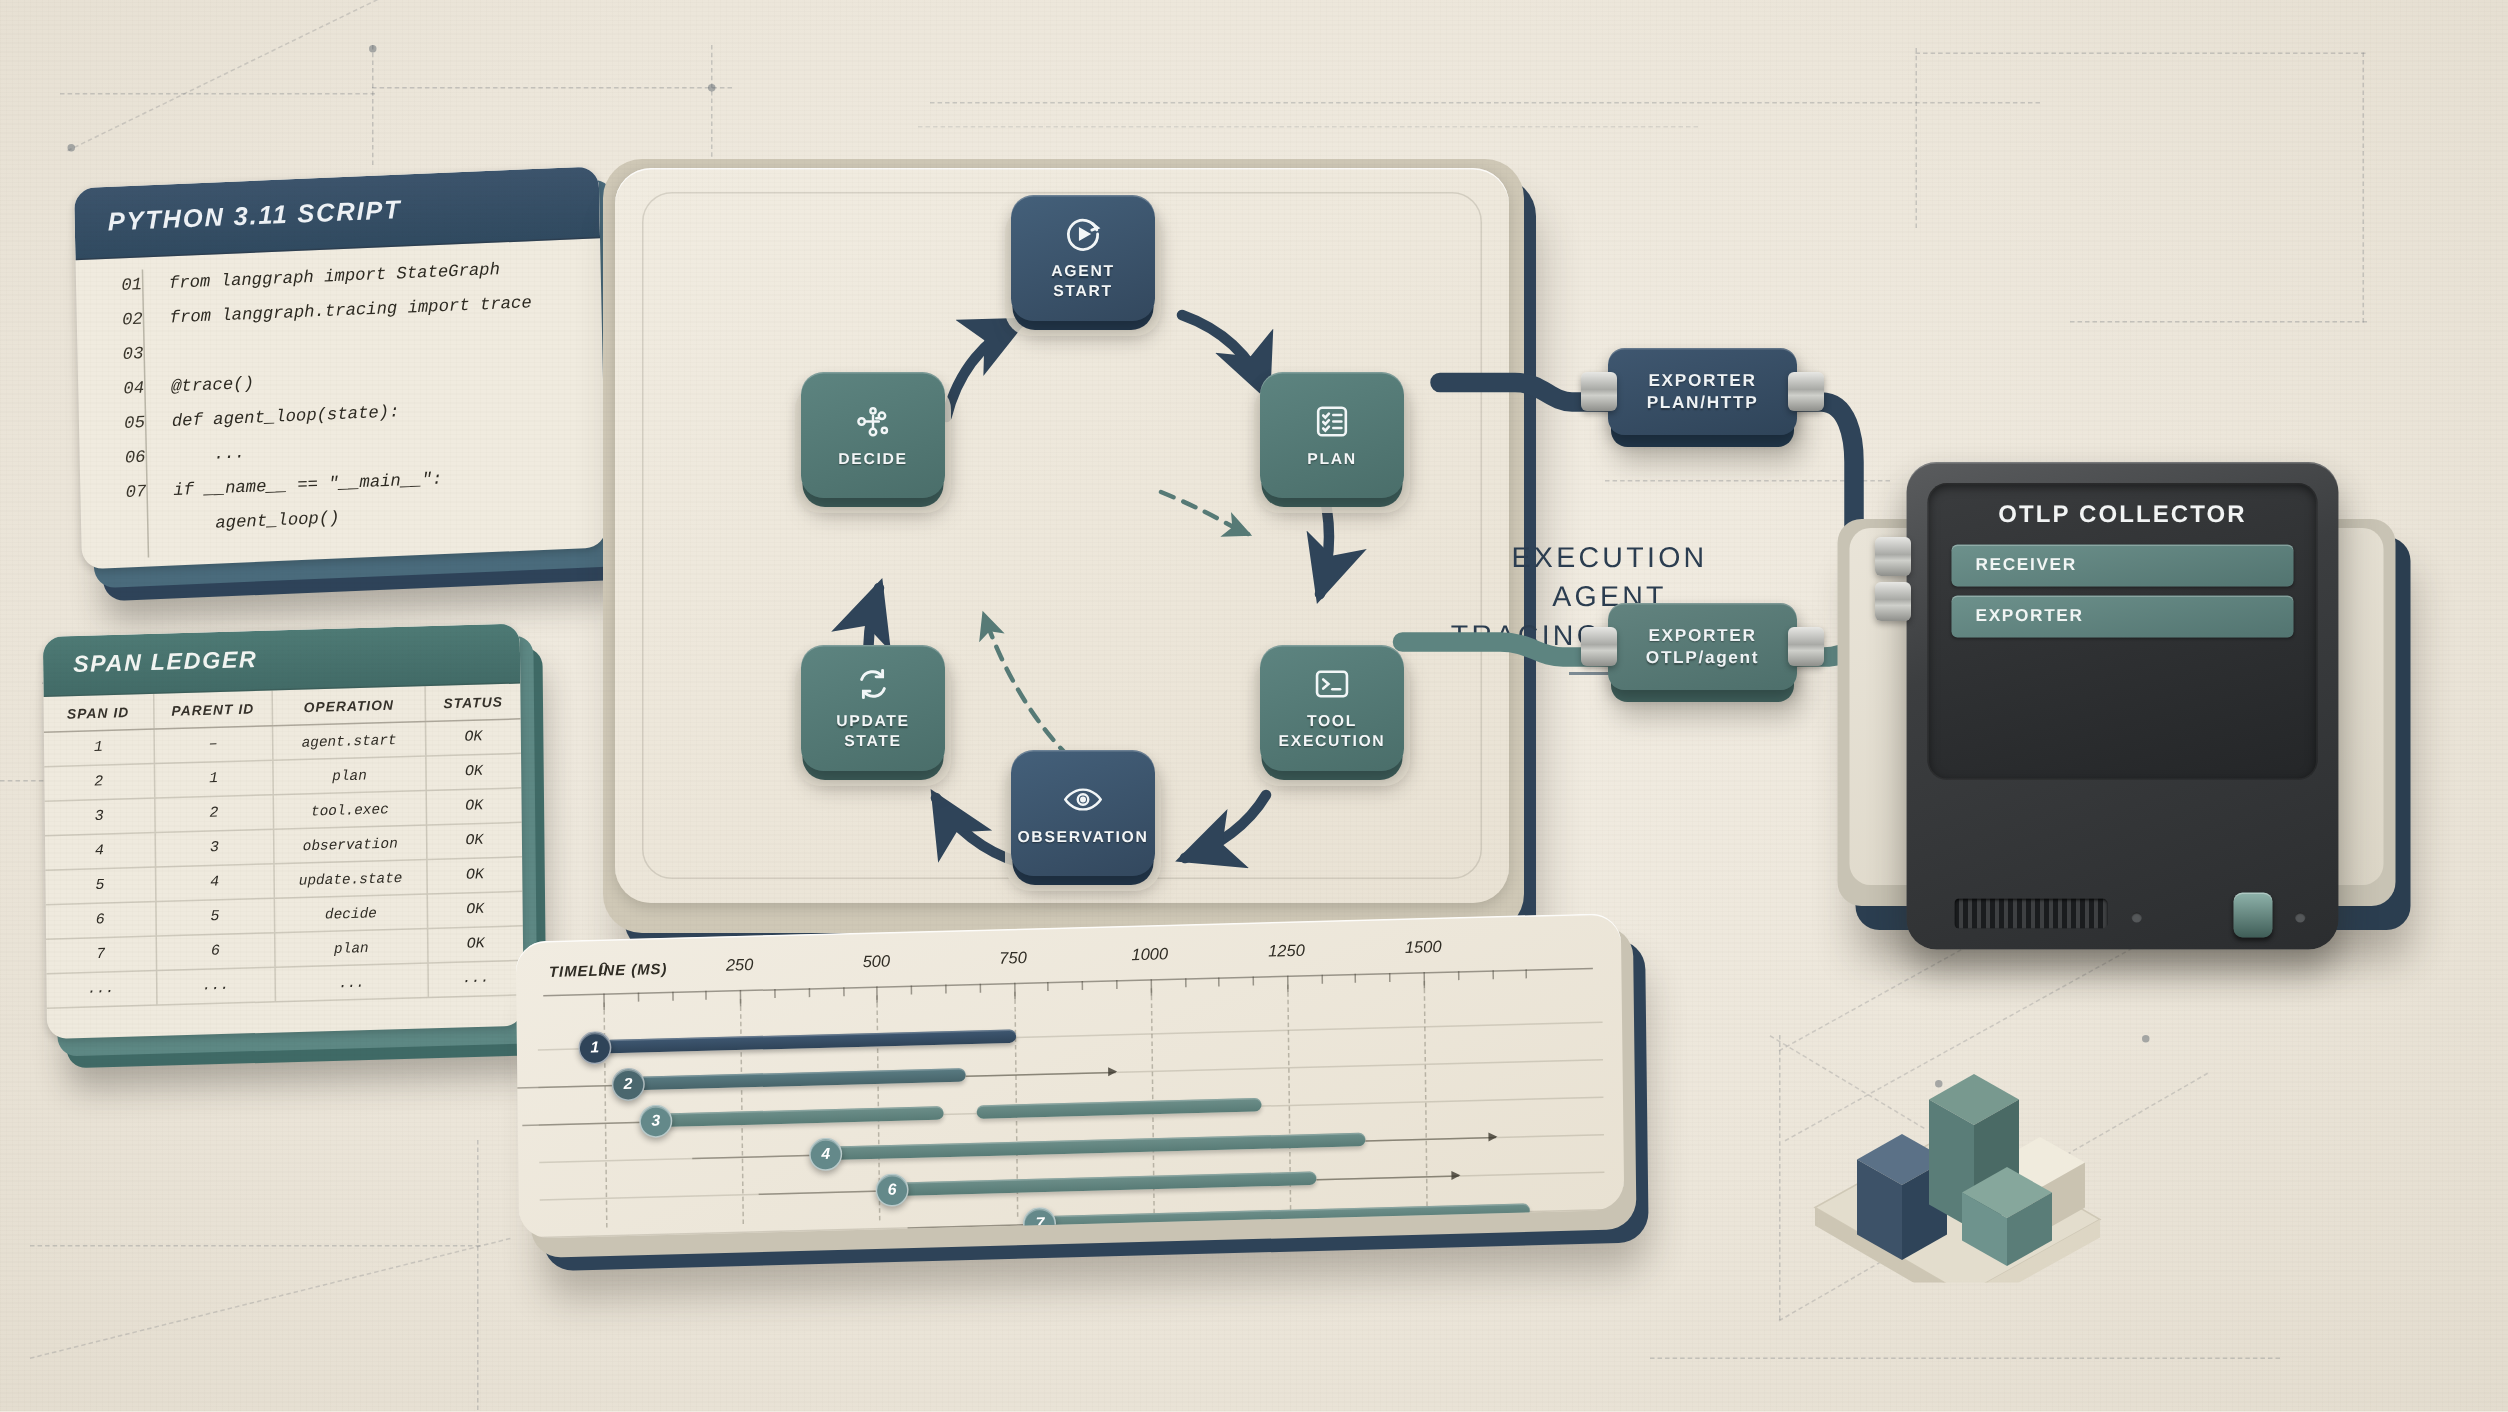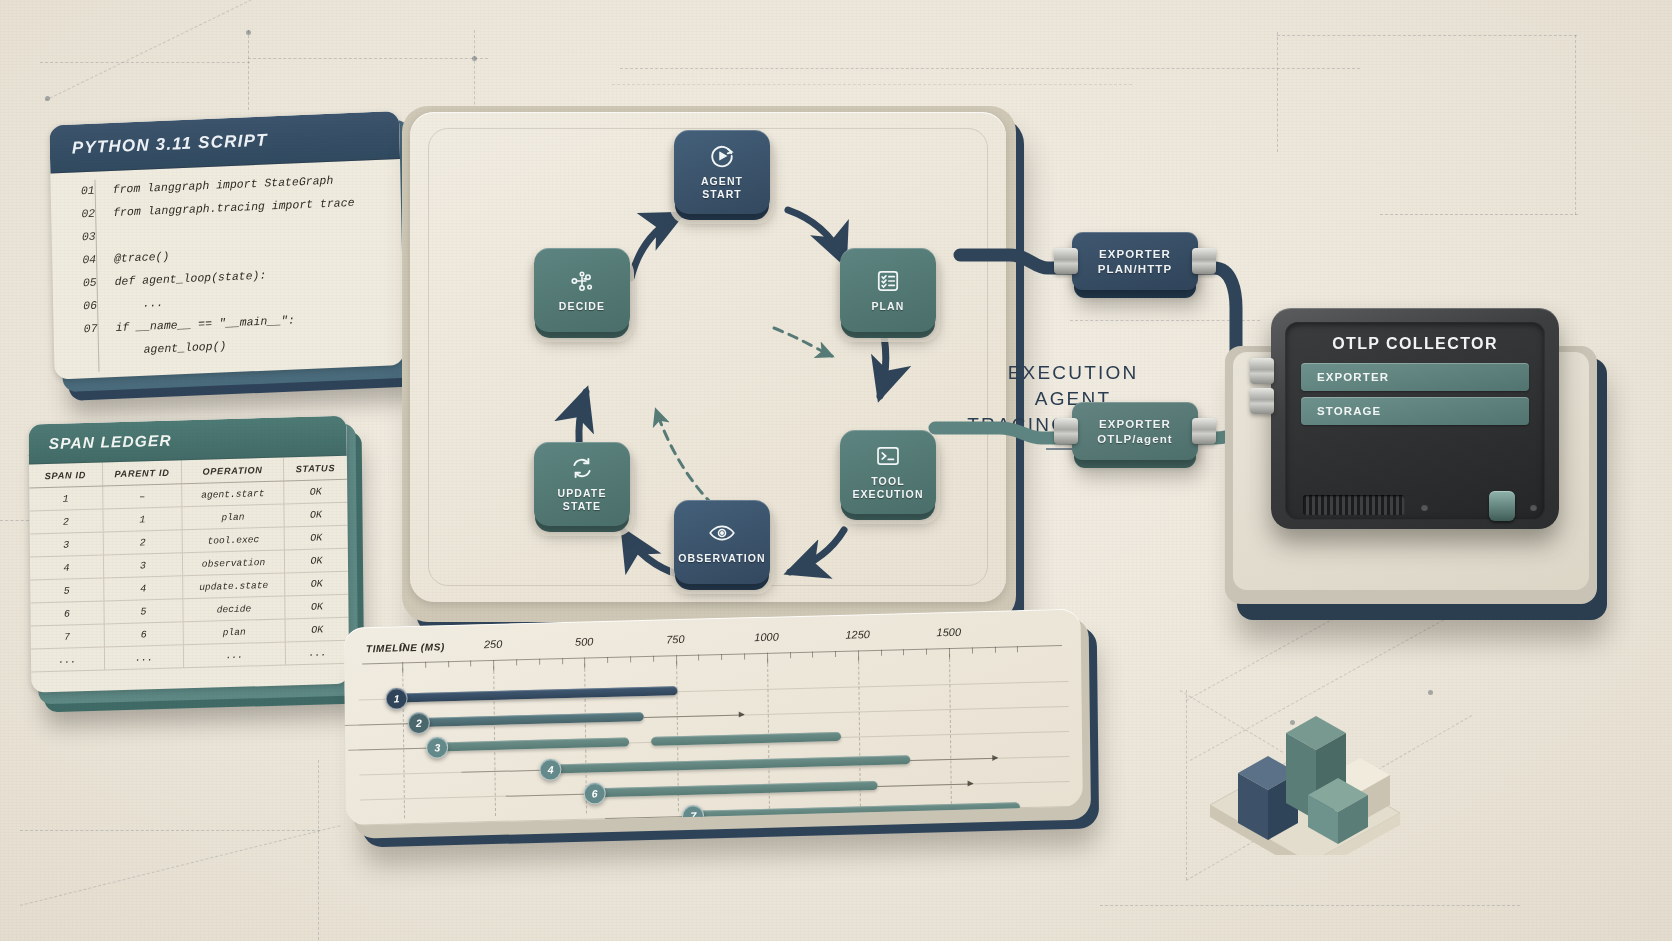--- a/index.html
+++ b/index.html
@@ -224,21 +224,21 @@
   }
   #collector .tray-mid{
     position:absolute; left:10px; top:46px; width:372px; height:258px;
     background:#c8c3b4; border-radius:16px;
   }
   #collector .tray-top{
     position:absolute; left:18px; top:52px; width:356px; height:238px;
     background:linear-gradient(160deg,#e9e4d8,#dcd6c7); border-radius:14px;
   }
   #collector .dev{
-    position:absolute; left:56px; top:8px; width:288px; height:221px;
+    position:absolute; left:56px; top:8px; width:288px; height:325px;
     border-radius:20px;
     background:linear-gradient(160deg,#5a5c5e 0%,#3c3e40 35%,#2b2d2f 100%);
     box-shadow:0 14px 24px rgba(40,38,32,.42), inset 0 1px 0 rgba(255,255,255,.22);
     padding:14px;
   }
   #collector .screen{
     width:100%; height:198px; border-radius:13px;
     background:linear-gradient(165deg,#3a3c3e 0%,#242628 100%);
     box-shadow:inset 0 2px 7px rgba(0,0,0,.6), inset 0 0 0 1px rgba(255,255,255,.07);
     padding:13px 16px;
@@ -565,21 +565,21 @@
             <div class="nicon">
               <svg width="28" height="26" viewBox="0 0 28 24" fill="none" stroke="#f2f6f7" stroke-width="1.6" stroke-linecap="round">
                 <path d="M2.2 12S6.4 5.4 14 5.4 25.8 12 25.8 12 21.6 18.6 14 18.6 2.2 12 2.2 12z"></path>
                 <circle cx="14" cy="12" r="3.5"></circle>
                 <circle cx="14" cy="12" r="1.2" fill="#f2f6f7"></circle>
               </svg>
             </div>
             <div class="nlabel">OBSERVATION</div>
           </div>
         </div>
-        <div class="node teal" style="left: 146px; top: 372px;">
+        <div class="node teal" style="left: 146px; top: 360px;">
           <div class="nshadow"></div>
           <div class="nbase"></div>
           <div class="ndeck"></div>
           <div class="nbody">
             <div class="nicon">
               <svg width="26" height="26" viewBox="0 0 24 24" fill="none" stroke="#f2f6f7" stroke-width="1.8" stroke-linecap="round">
                 <path d="M5 9.2A7.2 7.2 0 0 1 17.6 7.4"></path>
                 <path d="M19 14.8A7.2 7.2 0 0 1 6.4 16.6"></path>
                 <path d="M17.9 3.6v4h-4"></path>
                 <path d="M6.1 20.4v-4h4"></path>
@@ -650,24 +650,24 @@
 
   <div id="collector">
     <div class="tray-back"></div>
     <div class="tray-mid"></div>
     <div class="tray-top"></div>
     <div class="dev">
       <div class="screen">
         <div class="screen-title">OTLP COLLECTOR</div>
         <div id="collector-slots">
             <div class="slot">
-              <span>EXPORTER</span>
+              <span>RECEIVER</span>
             </div>
             <div class="slot">
-              <span>STORAGE</span>
+              <span>EXPORTER</span>
             </div>
           </div>
       </div>
       <div class="vent"></div>
       <div class="led" style="left:150px;"></div>
       <div class="led" style="right:22px;"></div>
       <div class="knob"></div>
     </div>
   </div>
 

